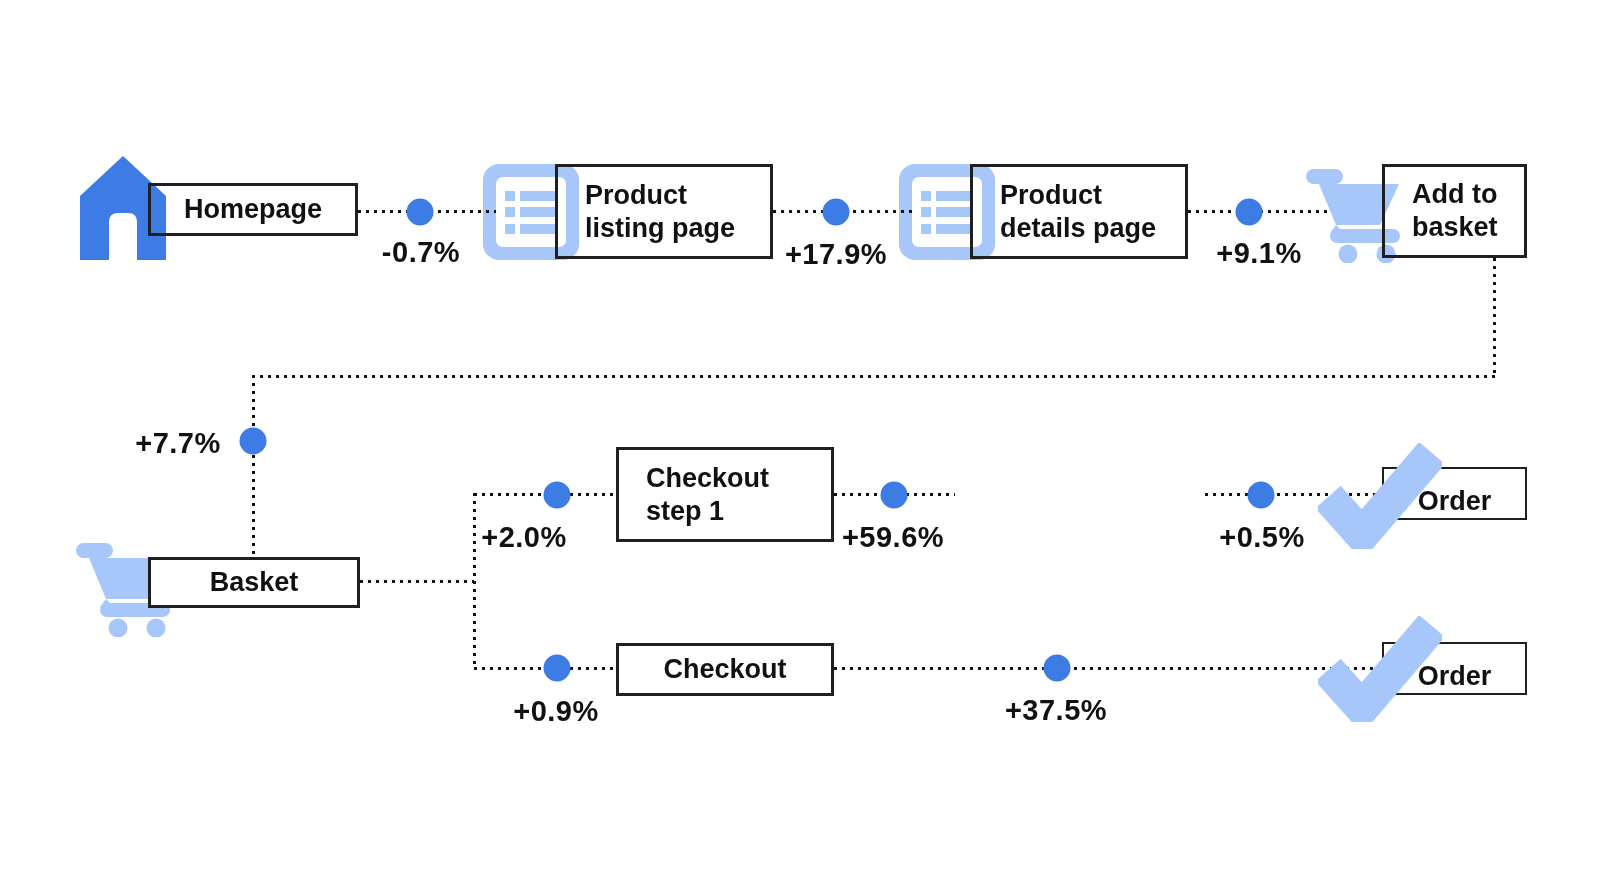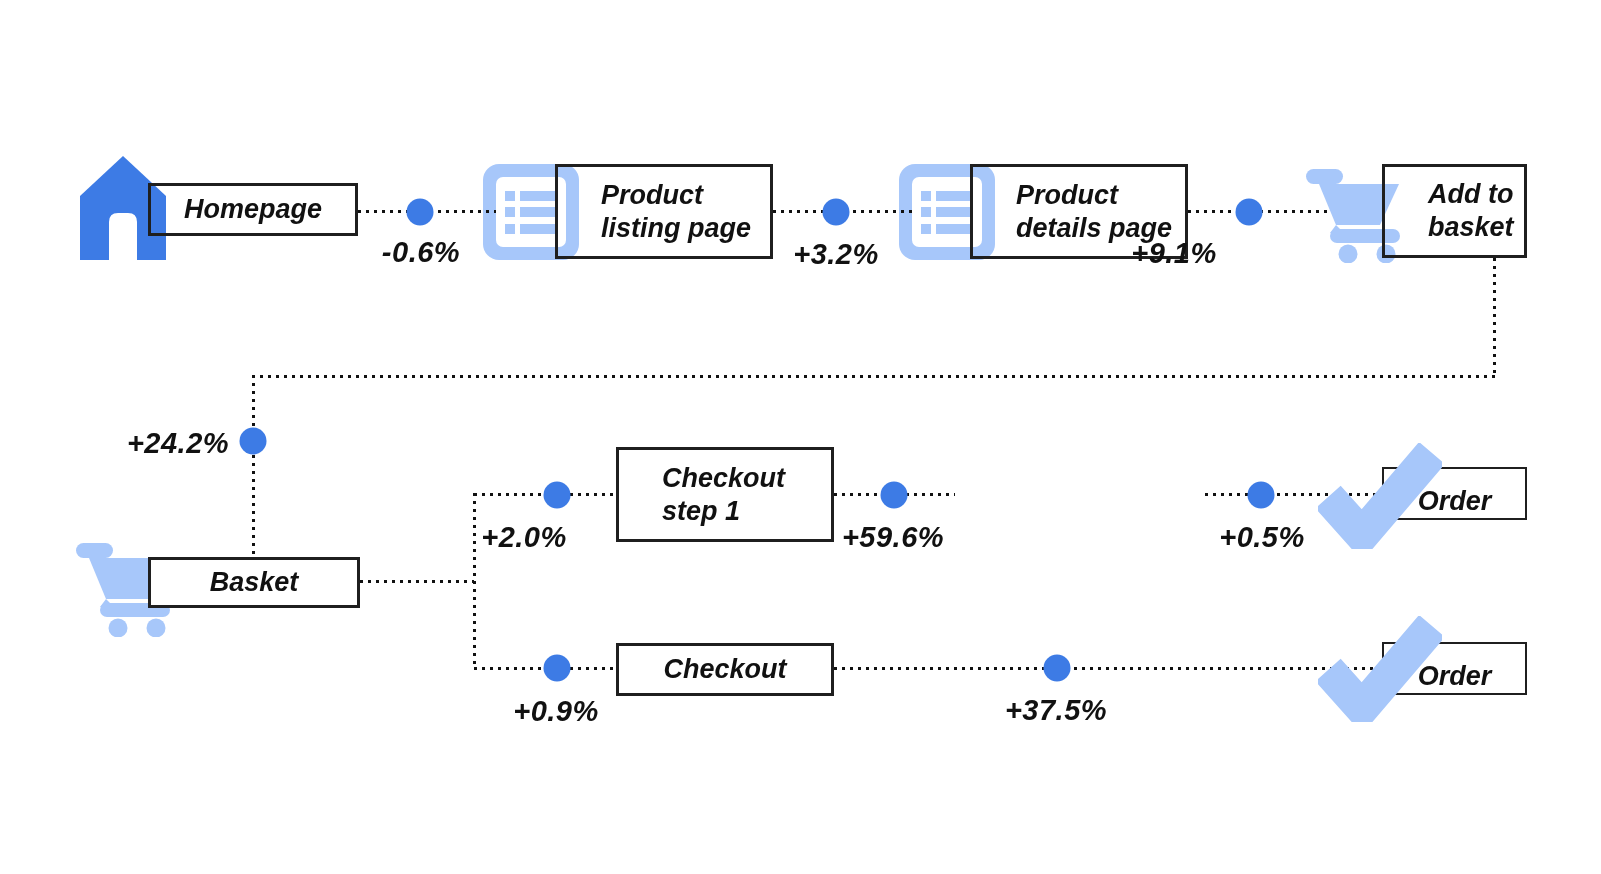--- a/index.html
+++ b/index.html
@@ -10,21 +10,20 @@
     --background:#FFFFFF;
     --text-black:#111111;
   }
   html,body{margin:0;padding:0;background:#fff;}
   .canvas{
     position:relative;
     width:1601px;height:874px;
     background:var(--background);
     overflow:hidden;
     font-family:"Liberation Sans","DejaVu Sans",sans-serif;
-    font-style:italic;
   }
   .canvas *{box-sizing:border-box;}
 
   
   .hline{
     position:absolute;height:3px;z-index:1;
     background:repeating-linear-gradient(to right,var(--line-black) 0 3px,transparent 3px 8px);
   }
   .vline{
     position:absolute;width:3px;z-index:1;
@@ -34,21 +33,21 @@
   
   .box{
     position:absolute;z-index:3;
     border:3px solid var(--box-border);
     background:transparent;
     display:flex;align-items:center;
     color:var(--text-black);
     font-size:27px;font-weight:700;line-height:1.22;
   }
   .box.centered{justify-content:center;text-align:center;}
-  .box.padded{padding-left:43px;}
+  .box.padded{padding-left:27px;}
   .box.filled{background:#fff;}
   .box.thin{border-width:2px;align-items:flex-end;}
   .box-label{white-space:pre-line;}
 
   
   .dot{
     position:absolute;z-index:4;
     width:27px;height:27px;border-radius:50%;
     background:var(--accent-blue);
     transform:translate(-50%,-50%);
@@ -226,23 +225,23 @@
   <div class="dot" style="left:420px;top:212px"></div>
   <div class="dot" style="left:836px;top:212px"></div>
   <div class="dot" style="left:1249px;top:212px"></div>
   <div class="dot" style="left:253px;top:441px"></div>
   <div class="dot" style="left:557px;top:495px"></div>
   <div class="dot" style="left:894px;top:495px"></div>
   <div class="dot" style="left:1261px;top:495px"></div>
   <div class="dot" style="left:557px;top:668px"></div>
   <div class="dot" style="left:1057px;top:668px"></div>
 
-  <div class="pct" style="left:421px;top:252px">-0.6%</div>
-  <div class="pct" style="left:836px;top:254px">+3.2%</div>
-  <div class="pct" style="left:1174px;top:253px">+9.1%</div>
-  <div class="pct" style="left:178px;top:443px">+24.2%</div>
+  <div class="pct" style="left:421px;top:252px">-0.7%</div>
+  <div class="pct" style="left:836px;top:254px">+17.9%</div>
+  <div class="pct" style="left:1259px;top:253px">+9.1%</div>
+  <div class="pct" style="left:178px;top:443px">+7.7%</div>
   <div class="pct" style="left:524px;top:537px">+2.0%</div>
   <div class="pct" style="left:893px;top:537px">+59.6%</div>
   <div class="pct" style="left:1262px;top:537px">+0.5%</div>
   <div class="pct" style="left:556px;top:711px">+0.9%</div>
   <div class="pct" style="left:1056px;top:710px">+37.5%</div>
 
 </div>
 
 </body></html>

